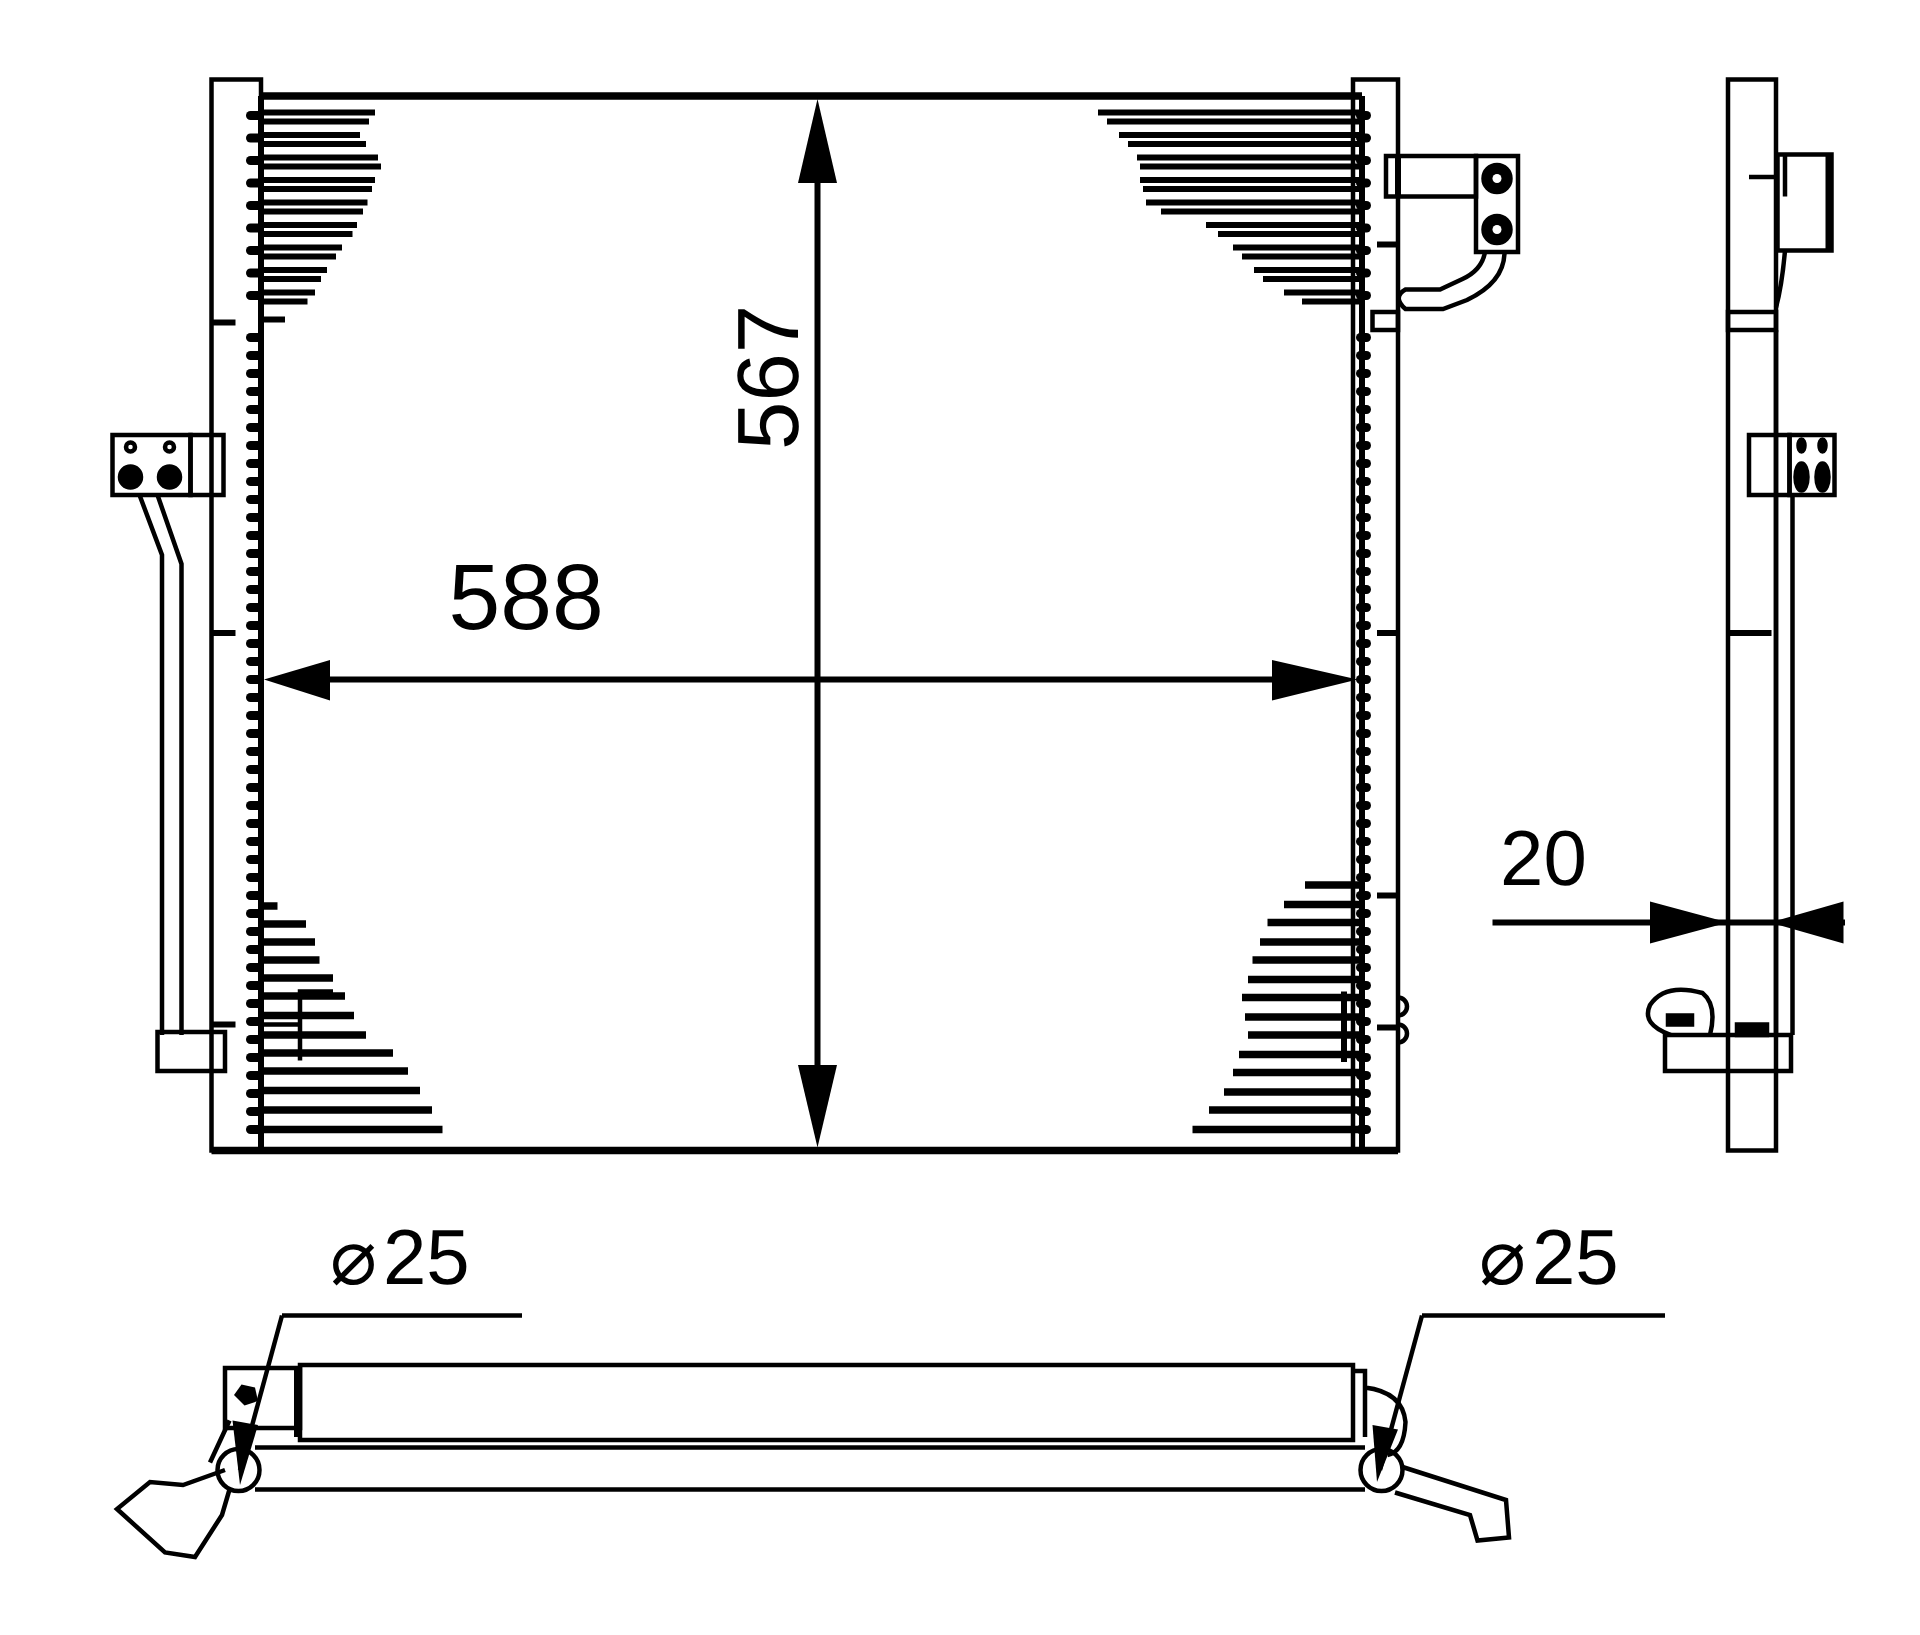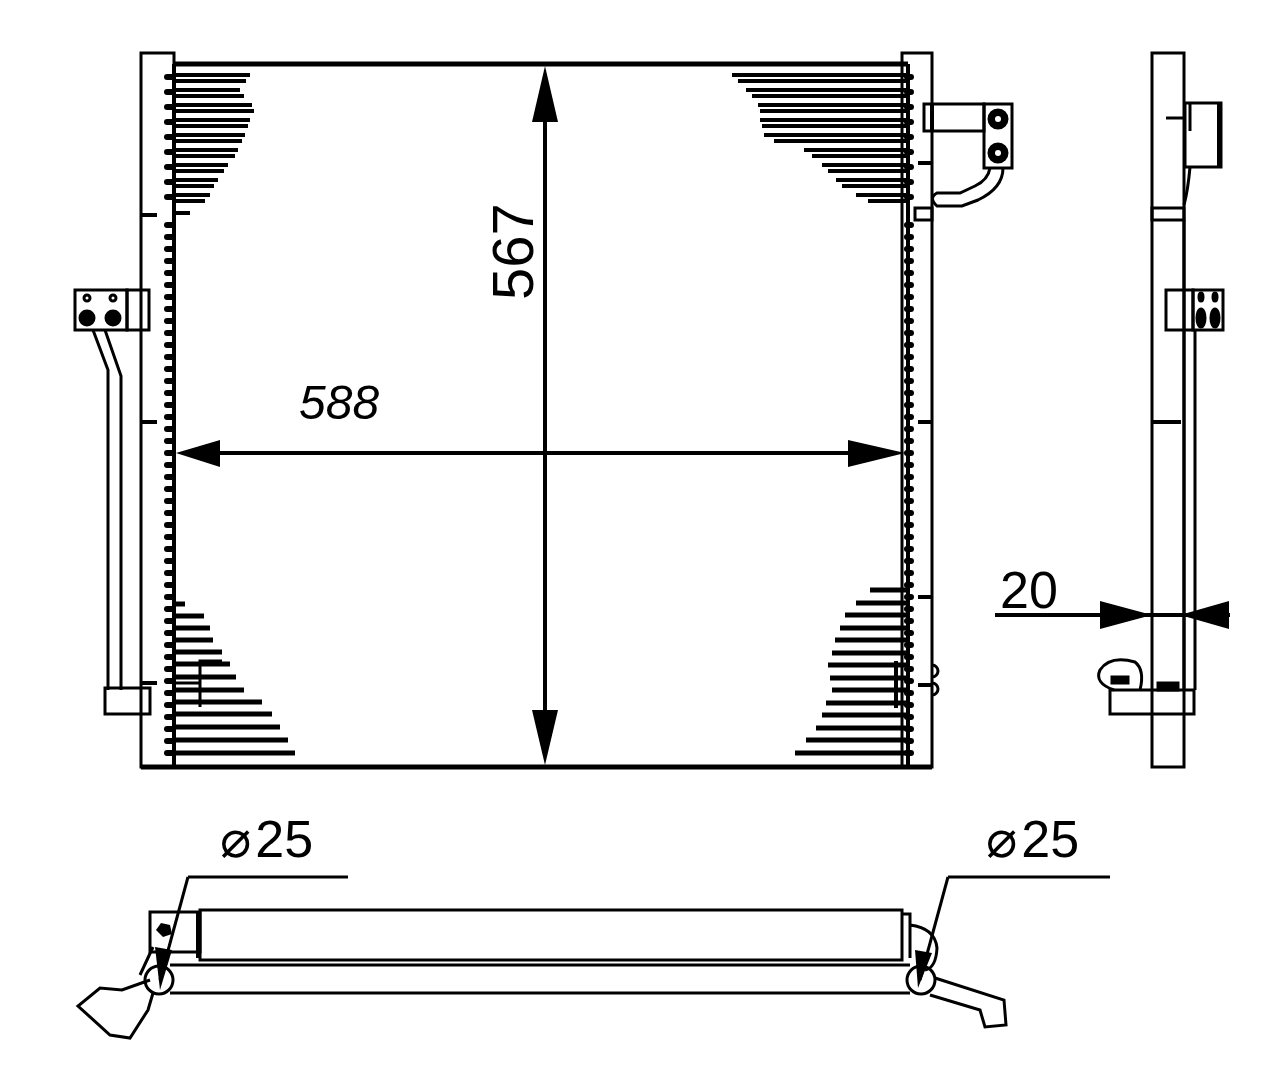--- a/index.html
+++ b/index.html
@@ -1,21 +1,21 @@
 <!DOCTYPE html>
 <html><head>
 <meta charset="utf-8">
 <style>
   html, body { margin: 0; padding: 0; background: #ffffff; }
   body { width: 1280px; height: 1090px; overflow: hidden; position: relative; font-family: "Liberation Sans", sans-serif; }
   svg { position: absolute; left: 0; top: 0; }
   .dim { position: absolute; font-family: "Liberation Sans", "DejaVu Sans", sans-serif; color: #000; line-height: 1; white-space: nowrap; }
-  #dim-width { left: 299px; top: 379px; font-size: 48px; font-style: italic; }
+  #dim-width { left: 299px; top: 368px; font-size: 62px; }
   #dim-height { left: 484px; top: 300px; font-size: 58px; transform-origin: 0 0; transform: rotate(-90deg); }
-  #dim-depth { left: 1000px; top: 564px; font-size: 52px; }
+  #dim-depth { left: 1000px; top: 547px; font-size: 52px; }
   #dim-pipe-left { left: 220px; top: 813px; font-size: 52px; }
   #dim-pipe-right { left: 986px; top: 813px; font-size: 52px; }
   .phi { font-family: "DejaVu Sans", sans-serif; font-weight: normal; margin-right: 4px; }
 </style>
 </head>
 <body>
 
 <svg width="1280" height="1090" viewBox="0 0 1280 1090" xmlns="http://www.w3.org/2000/svg" fill="none" stroke="#000" stroke-width="3">
 
   <g>

